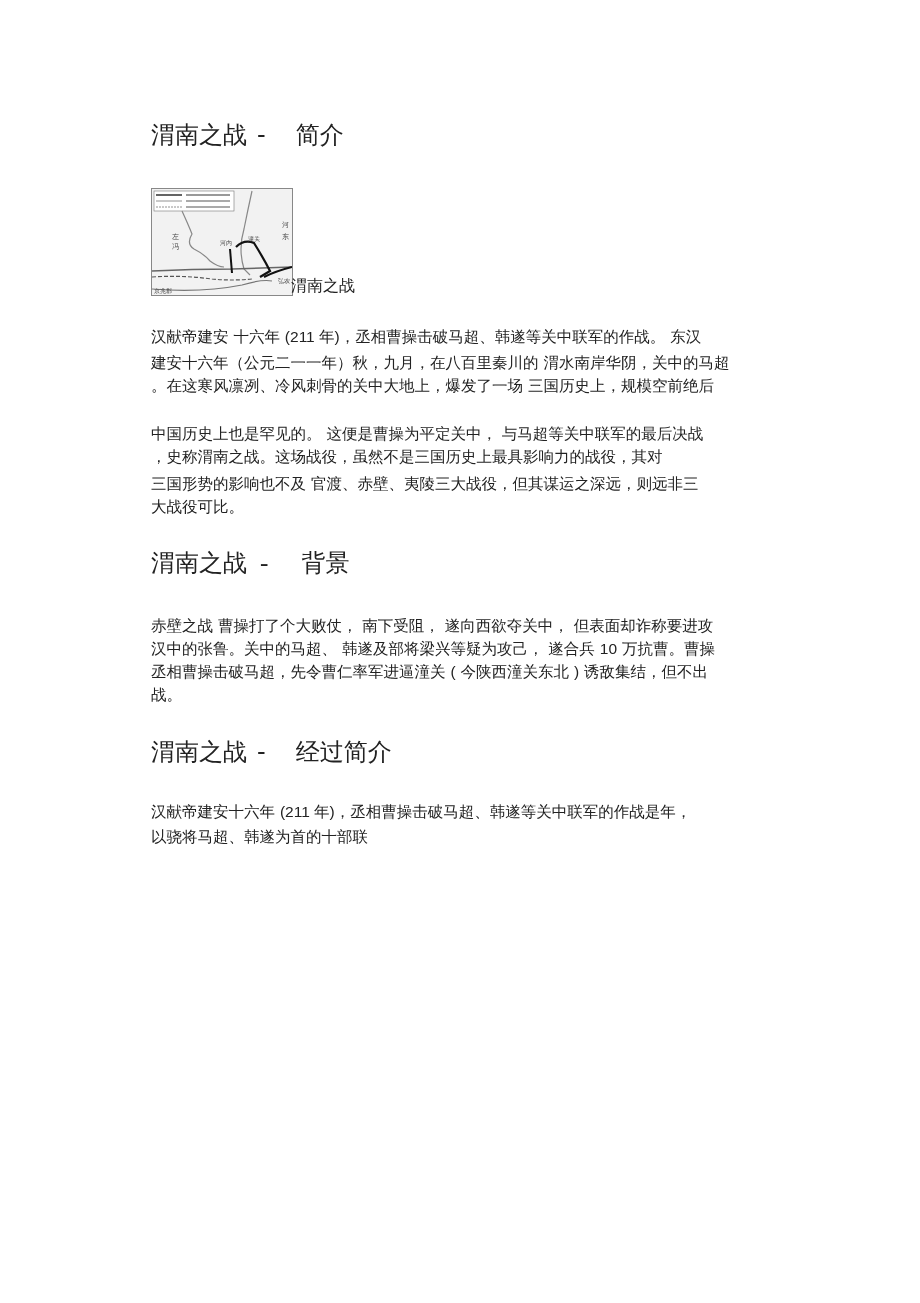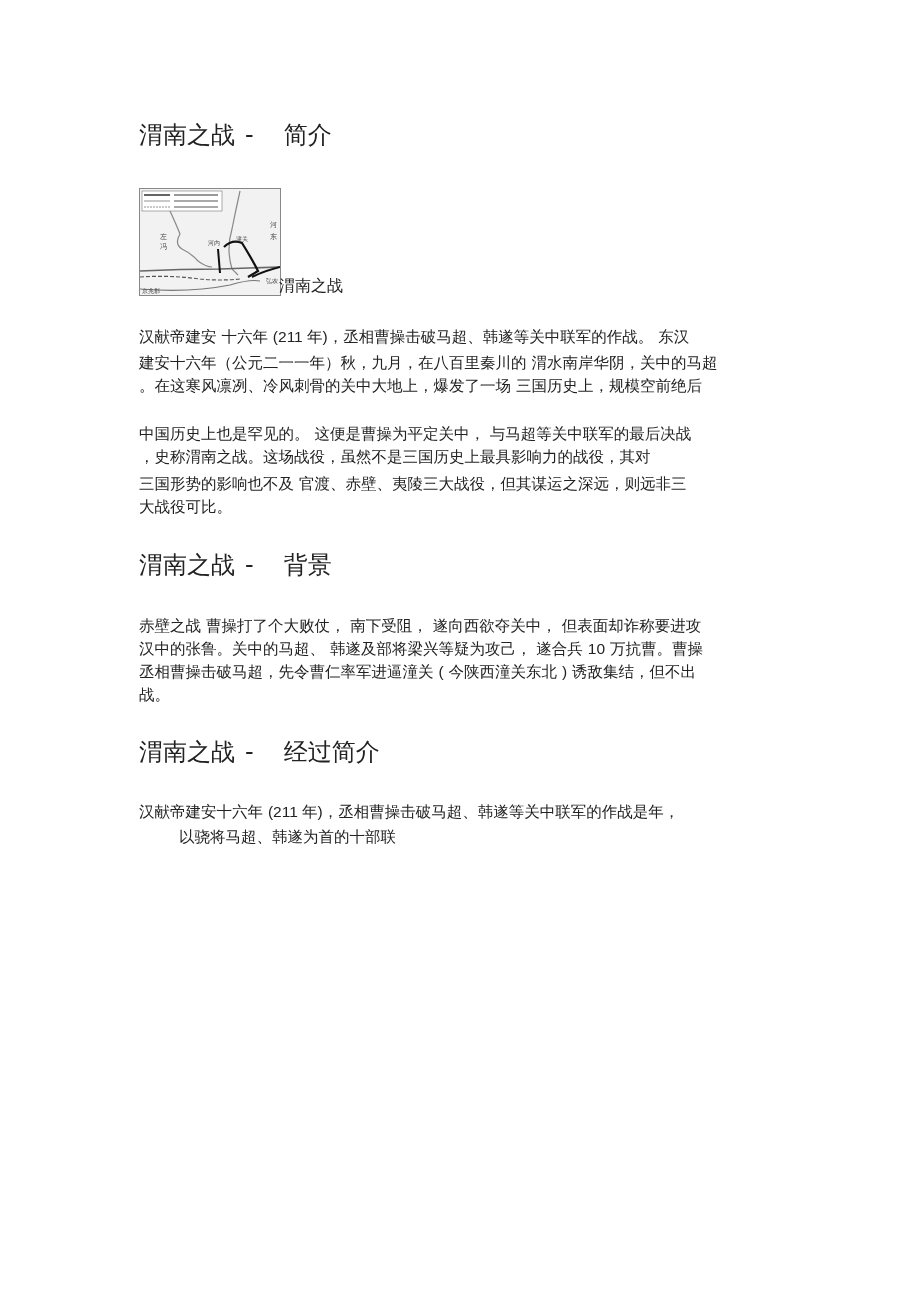--- a/index.html
+++ b/index.html
@@ -1,18 +1,18 @@
 <!DOCTYPE html>
 <html><head>
 <meta charset="utf-8">
 <style>
   html, body { margin: 0; padding: 0; background: #ffffff; }
   body { width: 920px; height: 1303px; position: relative; overflow: hidden;
          font-family: "DejaVu Serif", "Liberation Serif", serif; color: #1a1a1a; }
-  .page { position: absolute; left: 0; top: 0; width: 764px; height: 1303px; }
+  .page { position: absolute; left: 12px; top: 0; width: 764px; height: 1303px; }
   .heading { position: absolute; left: 139px; font-size: 24px; line-height: 30px;
              font-family: "DejaVu Sans", "Liberation Sans", sans-serif; font-weight: normal; color: #222;
              white-space: nowrap; letter-spacing: 0px; }
   .heading .dash { margin-left: 10px; margin-right: 30px; }
   .figure { position: absolute; left: 139px; top: 188px; width: 140px; height: 106px;
             border: 1px solid #888; background: #f4f4f4; overflow: hidden; }
   .caption { position: absolute; left: 279px; top: 276px; font-size: 16px; line-height: 20px; color: #222; }
   .line { position: absolute; left: 139px; font-size: 15.5px; line-height: 22px; white-space: nowrap; color: #222; }
   .lk { text-decoration-color: #1a237e; text-underline-offset: 3px; }
   .sans { font-family: "Liberation Sans", "DejaVu Sans", sans-serif; }
@@ -65,21 +65,21 @@
   <div class="line" style="top:375px;">
     <span>。在这寒风凛冽、冷风刺骨的关中大地上，爆发了一场 三国</span><span class="lk">历史</span><span>上，规模空前绝后</span>
   </div>
   <div class="line" style="top:423px;">中国历史上也是罕见的。  这便是曹操为平定关中，  与马超等关中联军的最后决战</div>
   <div class="line" style="top:446px;">，史称渭南之战。这场战役，虽然不是三国历史上最具影响力的战役，其对</div>
   <div class="line" style="top:473px;">
     <span>三国形势的影响也不及 </span><span class="lk">官渡、</span><span class="lk">赤壁、</span><span class="lk">夷陵</span><span>三大战役，但其谋运之深远，则远非三</span>
   </div>
   <div class="line" style="top:496px;">大战役可比。</div>
 
-  <div class="heading" style="top:550px;">
+  <div class="heading" style="top:550px;font-family:Liberation Mono, monospace;">
     <span>渭南之战</span><span class="dash">-</span><span>背景</span>
   </div>
 
   <div class="line" style="top:615px;">
     <span class="lk">赤壁之战</span><span> 曹操打了个大败仗，  南下受阻，  遂向西欲夺关中，  但表面却诈称要进攻</span>
   </div>
   <div class="line" style="top:638px;">
     <span>汉中的张鲁。关中的马超、 韩遂及部将梁兴等疑为攻己，  遂合兵 </span><span class="sans">10</span><span> 万抗曹。曹操</span>
   </div>
   <div class="line" style="top:661px;">
@@ -87,15 +87,15 @@
   </div>
   <div class="line" style="top:684px;">战。</div>
 
   <div class="heading" style="top:737px;">
     <span>渭南之战</span><span class="dash">-</span><span>经过简介</span>
   </div>
 
   <div class="line" style="top:801px;">
     <span>汉献帝建安十六年 </span><span class="sans">(211 年)</span><span>，丞相曹操击破马超、韩遂等关中联军的作战是年，</span>
   </div>
-  <div class="line" style="top:826px;margin-left:40px;">以骁将马超、韩遂为首的十部联</div>
+  <div class="line" style="top:826px;">以骁将马超、韩遂为首的十部联</div>
 
 </div>
 
 </body></html>

